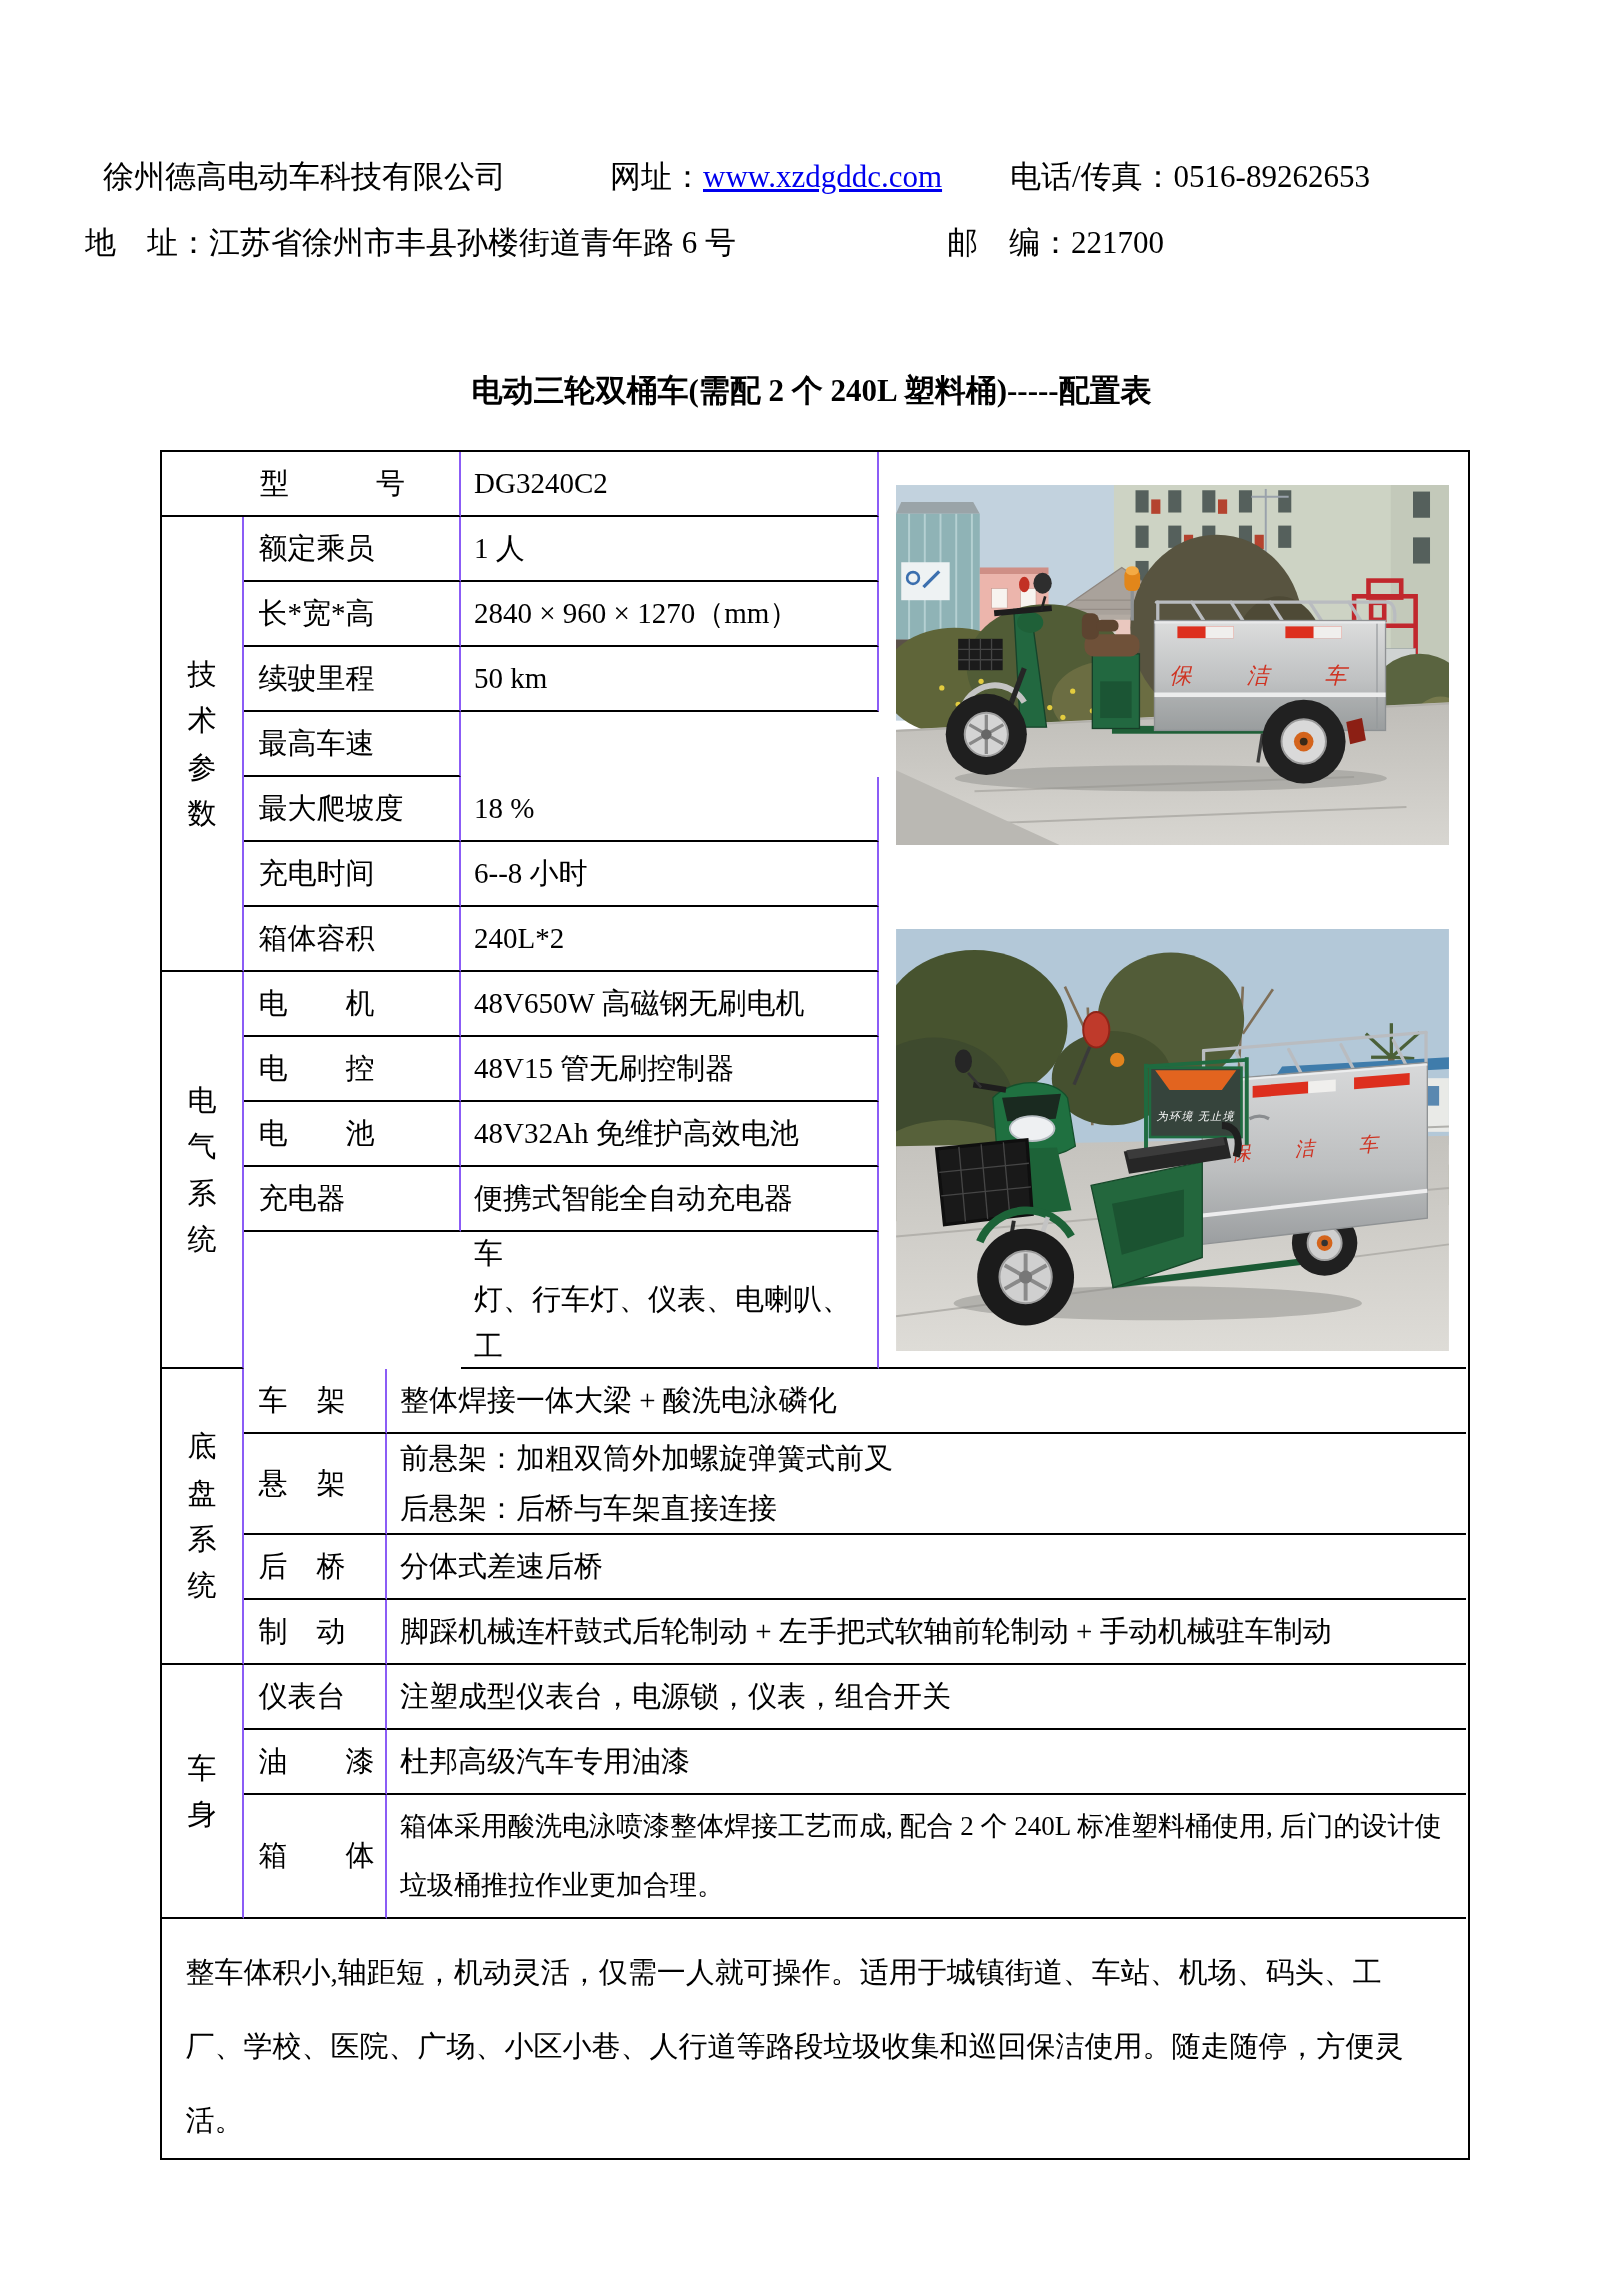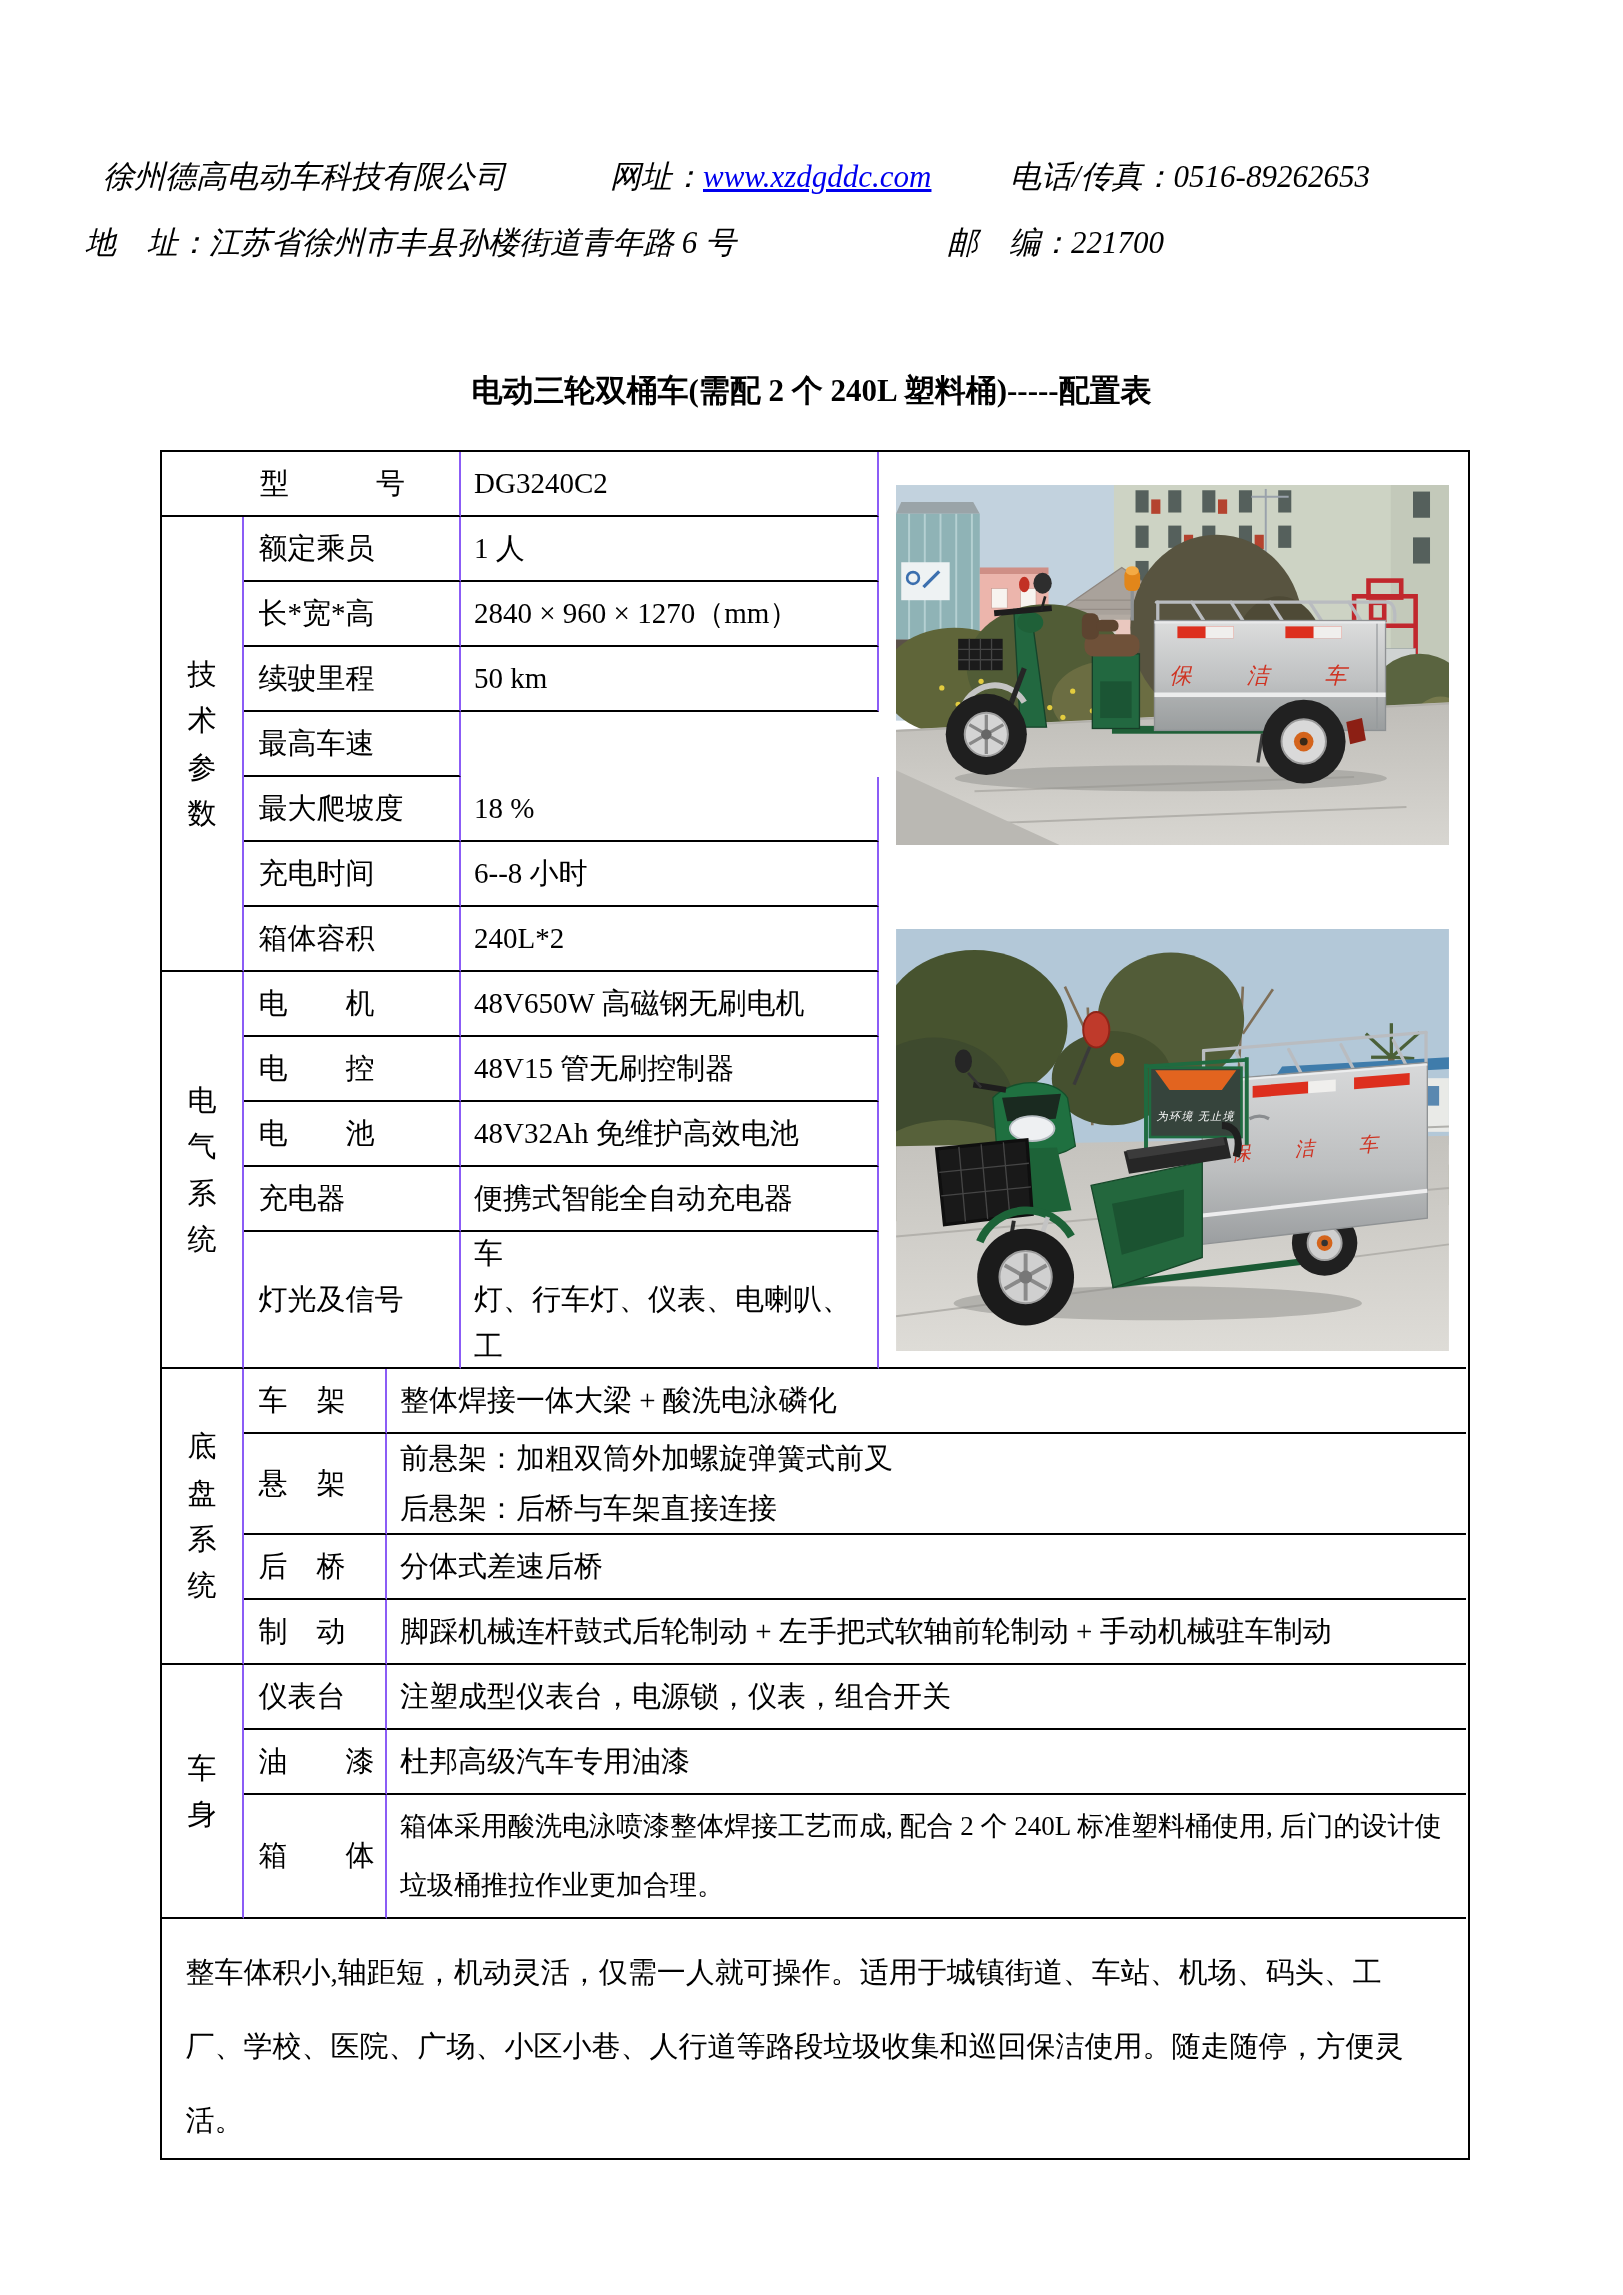--- a/index.html
+++ b/index.html
@@ -1,20 +1,20 @@
 <!DOCTYPE html>
 <html style="font-size:10.5px"><head>
 <meta charset="utf-8">
 <style>
   * { margin:0; padding:0; box-sizing:border-box; }
   html,body { background:#ffffff; }
   .page { position:relative; width:1623px; height:2295px; background:#fff;
           font-family:"Liberation Serif","DejaVu Serif",serif; color:#000; overflow:hidden; }
   .abs { position:absolute; }
-  .hdr-text { font-size:31px; line-height:1.15; white-space:nowrap;font-style:italic; }
+  .hdr-text { font-size:31px; line-height:1.15; white-space:nowrap; }
   .link { color:#0000EE; text-decoration:underline; }
   .doc-title { left:0; top:370px; width:100%; text-align:center; font-size:31px; font-weight:bold; }
 
   .tbl { left:160px; top:450px; width:1310px; border:2.6px solid #000; background:#fff; font-size:29px; }
   .grid-top { display:grid; grid-template-columns:82px 217px 418px 587px;
               grid-template-rows:repeat(12,65px) 137px; }
   .grid-bot { display:grid; grid-template-columns:82px 143px 1079px;
               grid-template-rows:65px 101px 65px 65px 65px 65px 124px; }
   .c { border-right:2px solid #8b5cf6; border-bottom:2px solid #000; display:flex; align-items:center; overflow:hidden; }
   .no-r { border-right:none; }
@@ -421,21 +421,20 @@
           <div class="vtxt">电气系统</div>
         </div>
       <div class="c l" style="grid-area:9/2/10/3">电　　机</div>
       <div class="c v" style="grid-area:9/3/10/4">48V650W 高磁钢无刷电机</div>
       <div class="c l" style="grid-area:10/2/11/3">电　　控</div>
       <div class="c v" style="grid-area:10/3/11/4">48V15 管无刷控制器</div>
       <div class="c l" style="grid-area:11/2/12/3">电　　池</div>
       <div class="c v" style="grid-area:11/3/12/4">48V32Ah 免维护高效电池</div>
       <div class="c l" style="grid-area:12/2/13/3">充电器</div>
       <div class="c v" style="grid-area:12/3/13/4">便携式智能全自动充电器</div>
-      <div class="c l" style="grid-area:13/2/14/3">灯光及信号</div>
       <div class="c v pre lh16" style="grid-area:13/3/14/4">LED 照明灯、左右转向灯、刹车
 灯、行车灯、仪表、电喇叭、工
 作警示灯等</div>
     </div>
 
     <div class="grid-bot">
 
       <div class="c g" style="grid-area:1/1/5/2">
           <div class="vtxt">底盘系统</div>
         </div>

